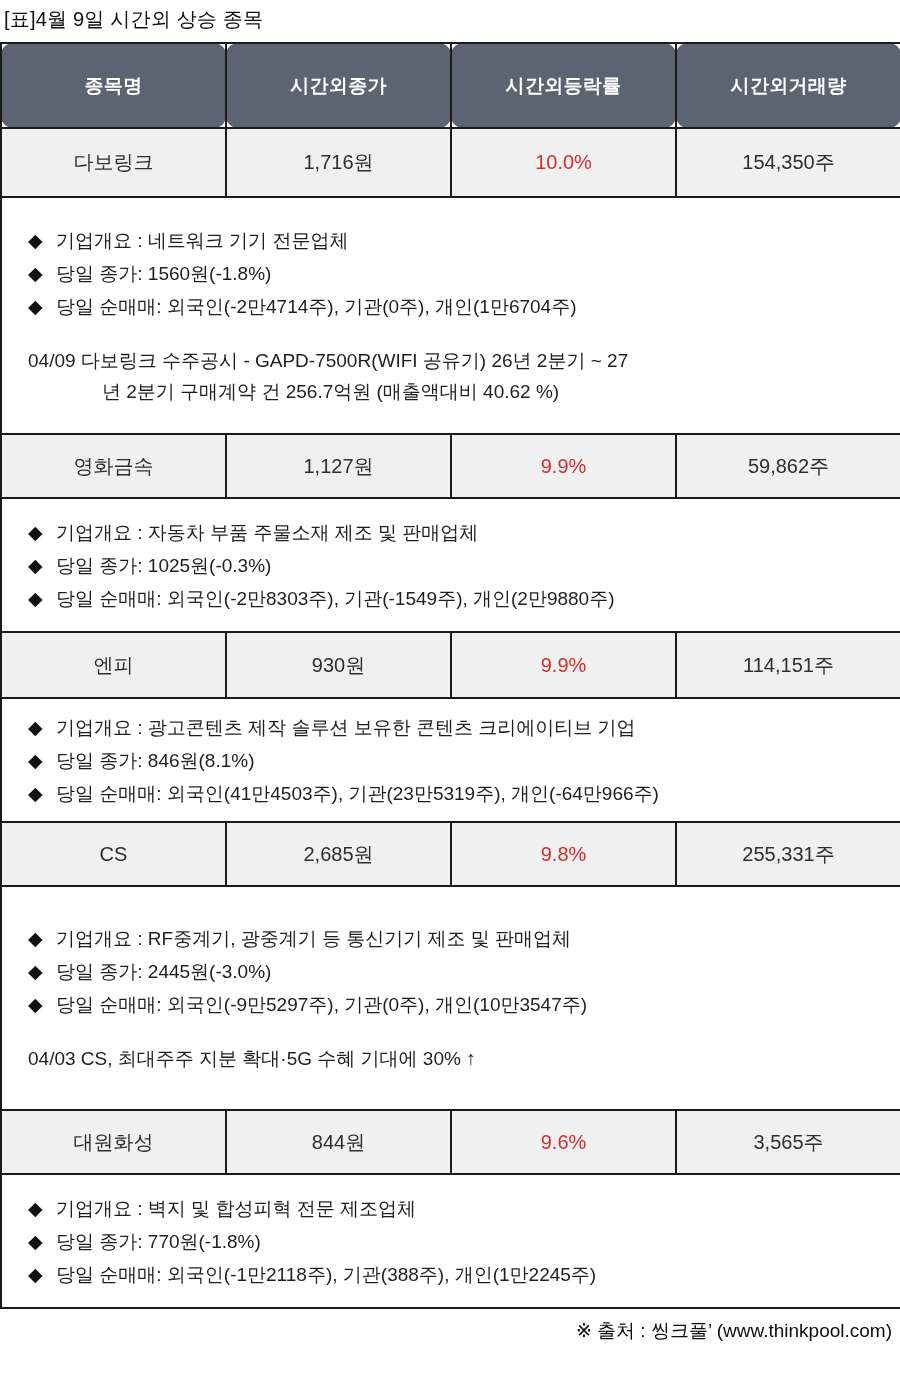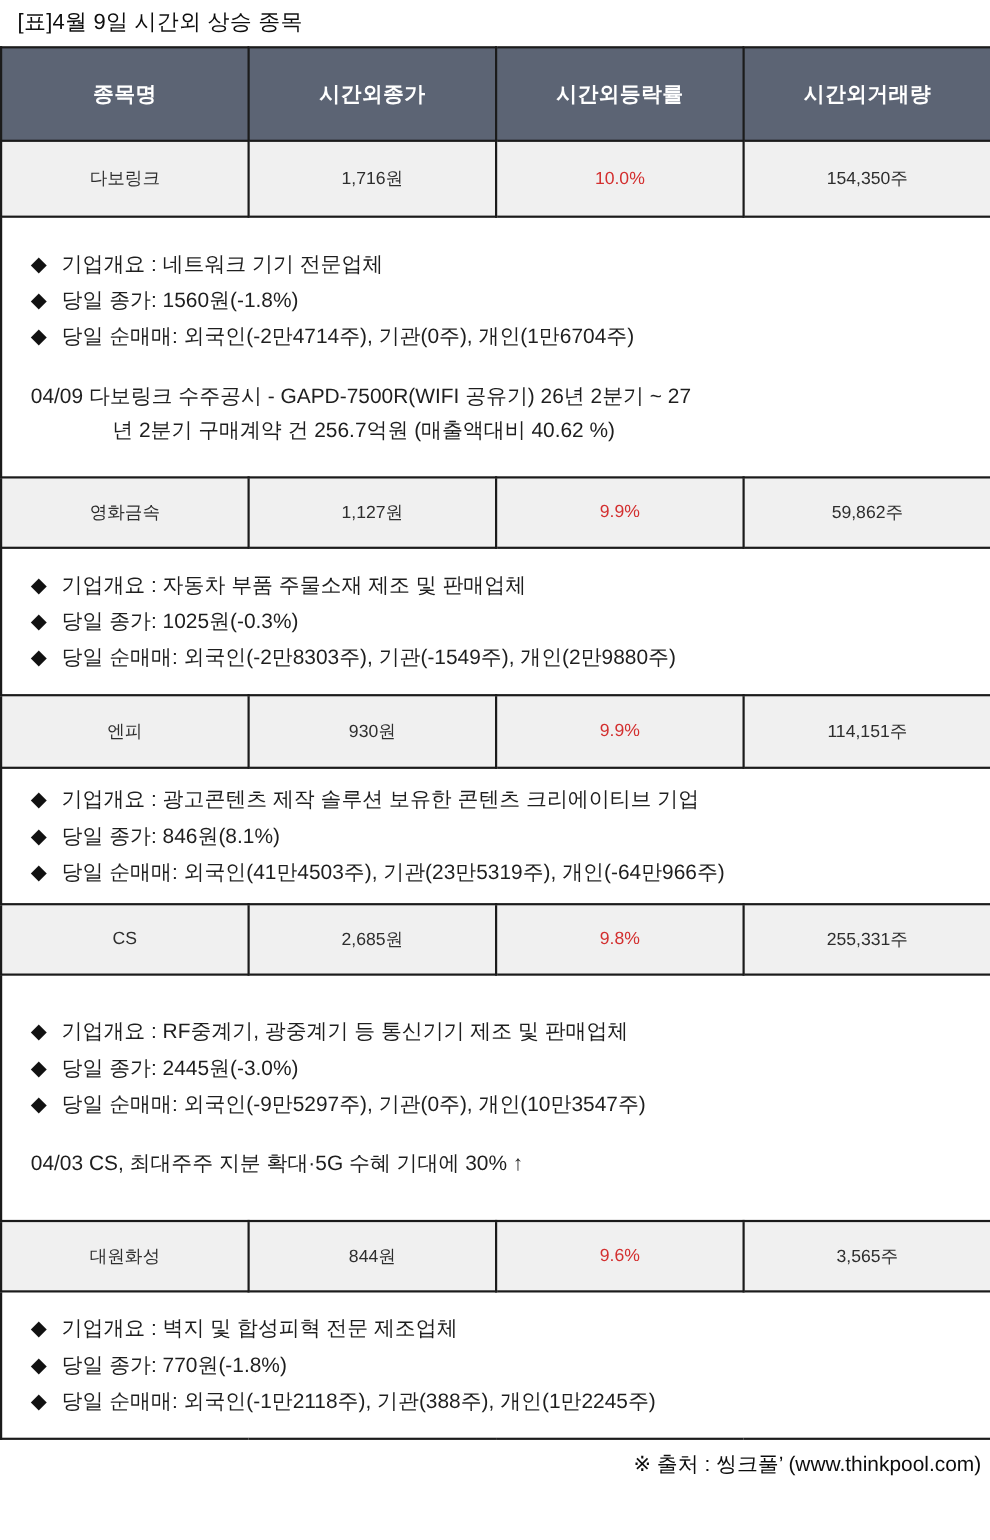--- a/index.html
+++ b/index.html
@@ -14,21 +14,21 @@
   }
   .page {
     width: 900px;
     height: 1400px;
     box-sizing: border-box;
   }
   .doc-title {
     font-size: 20px;
     font-weight: 500;
     color: #0d0d0d;
-    padding: 6px 2px 9px 16px;
+    padding: 6px 2px 9px 4px;
     letter-spacing: 0.2px;
   }
   table.stock-table {
     width: 900px;
     border-collapse: collapse;
     table-layout: fixed;
   }
   table.stock-table col { width: 225px; }
   table.stock-table td, table.stock-table th {
     border: 2px solid #1b1b1b;
@@ -37,25 +37,26 @@
   }
   tr.header-row th {
     background: #5c6474;
     color: #ffffff;
     font-size: 19px;
     font-weight: bold;
     height: 85px;
     text-align: center;
     vertical-align: middle;
     letter-spacing: 0.3px;
+    border-radius: 12px;
   }
   tr.stock-row td {
     background: #f0f0f0;
     color: #2e2e2e;
-    font-size: 16px;
+    font-size: 20px;
     text-align: center;
     vertical-align: middle;
   }
   tr.stock-row.r1 td { height: 69px; }
   tr.stock-row.r2 td { height: 64px; }
   tr.stock-row.r3 td { height: 66px; }
   tr.stock-row.r4 td { height: 64px; }
   tr.stock-row.r5 td { height: 64px; }
   tr.stock-row td.chg { color: #d32f2f; }
   tr.desc-row td {

